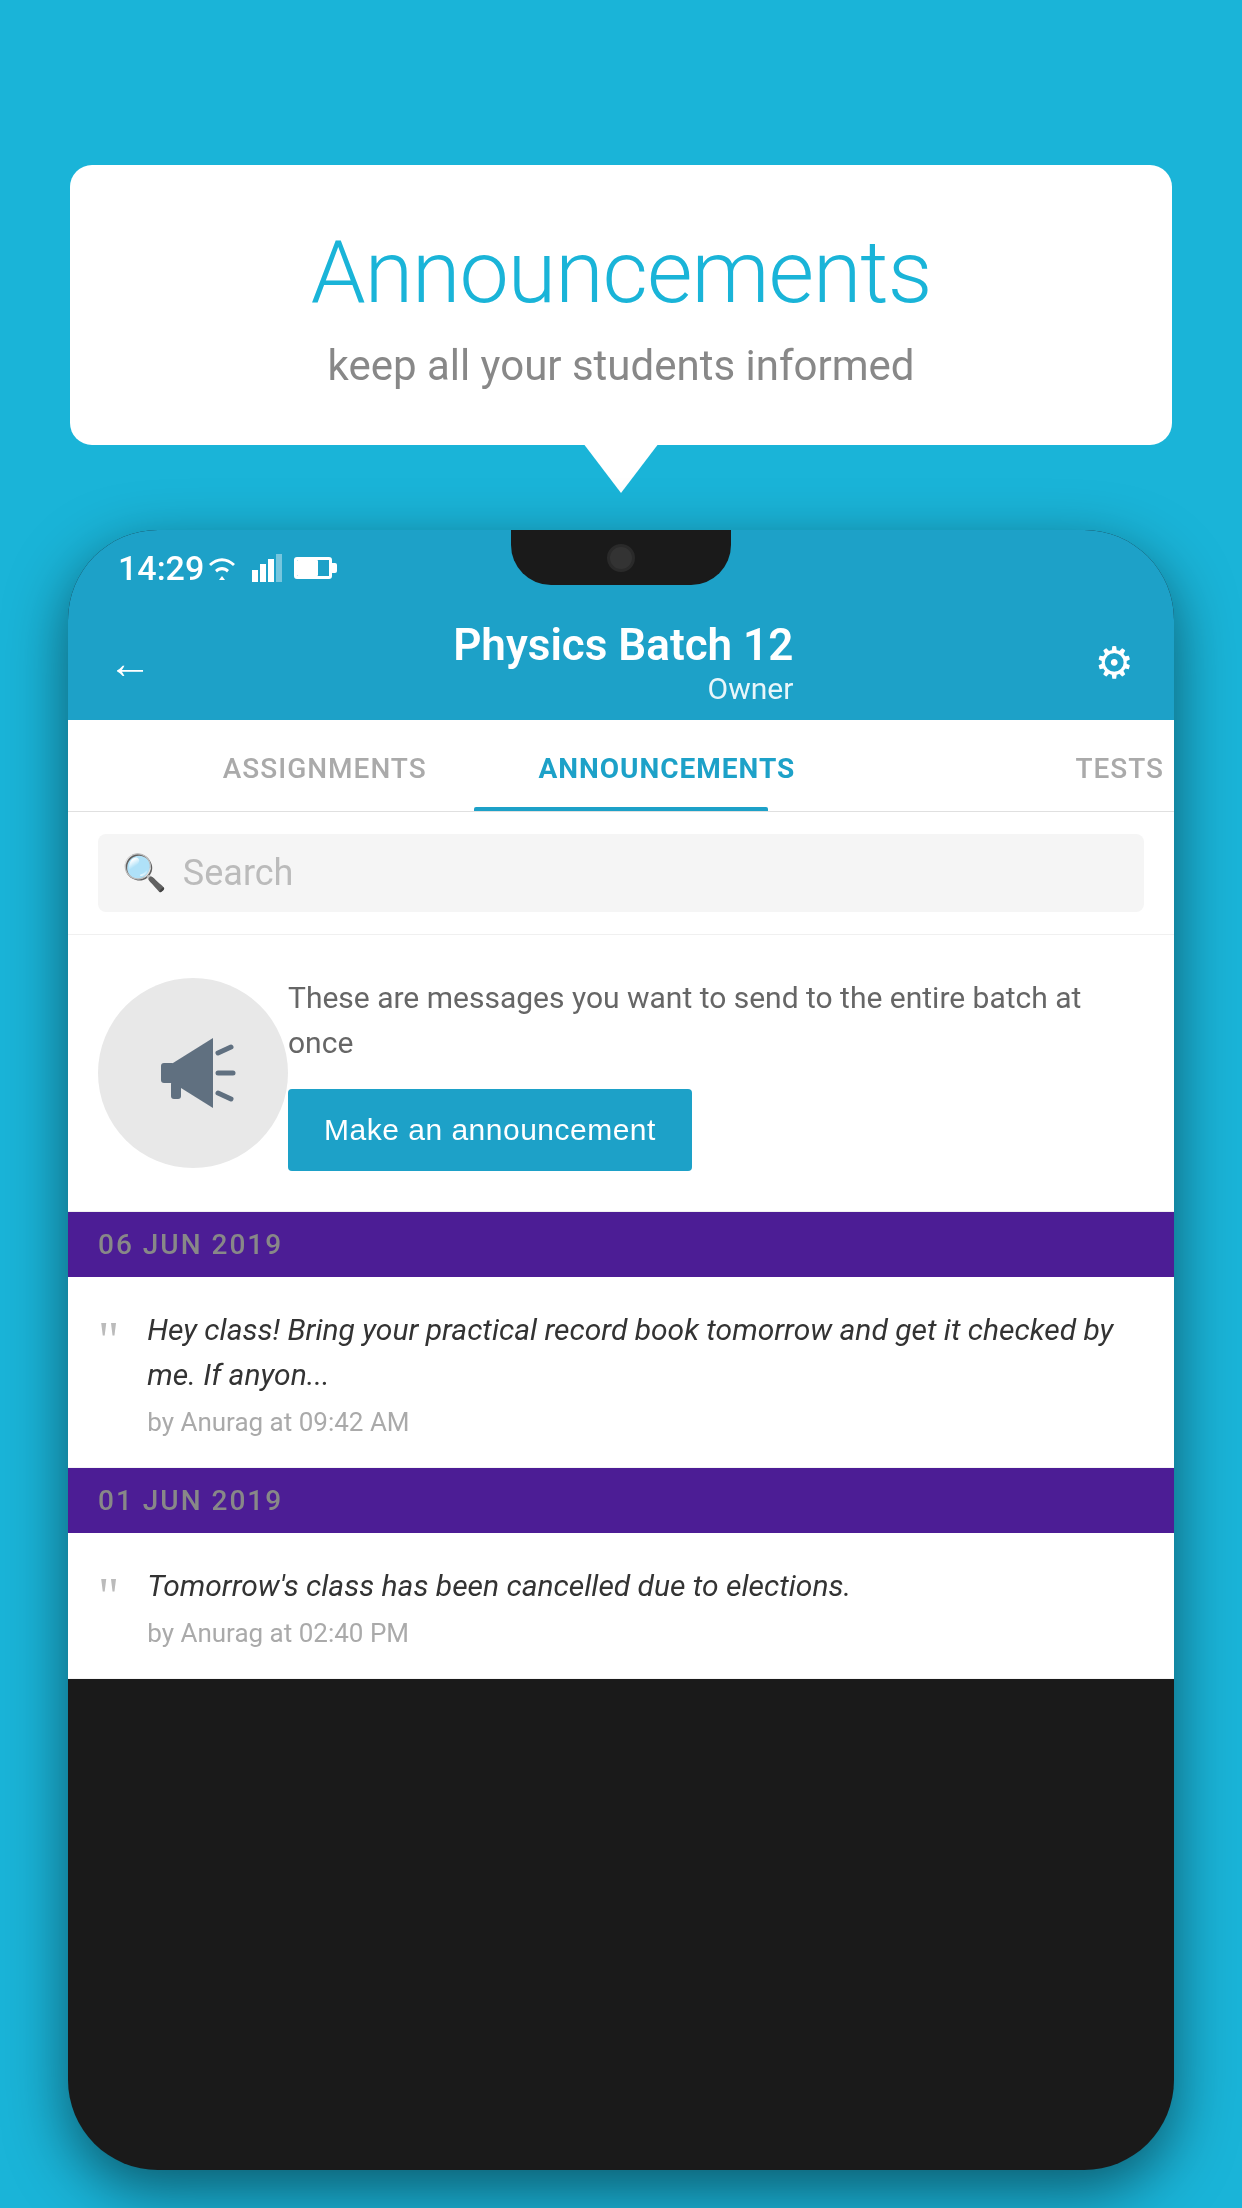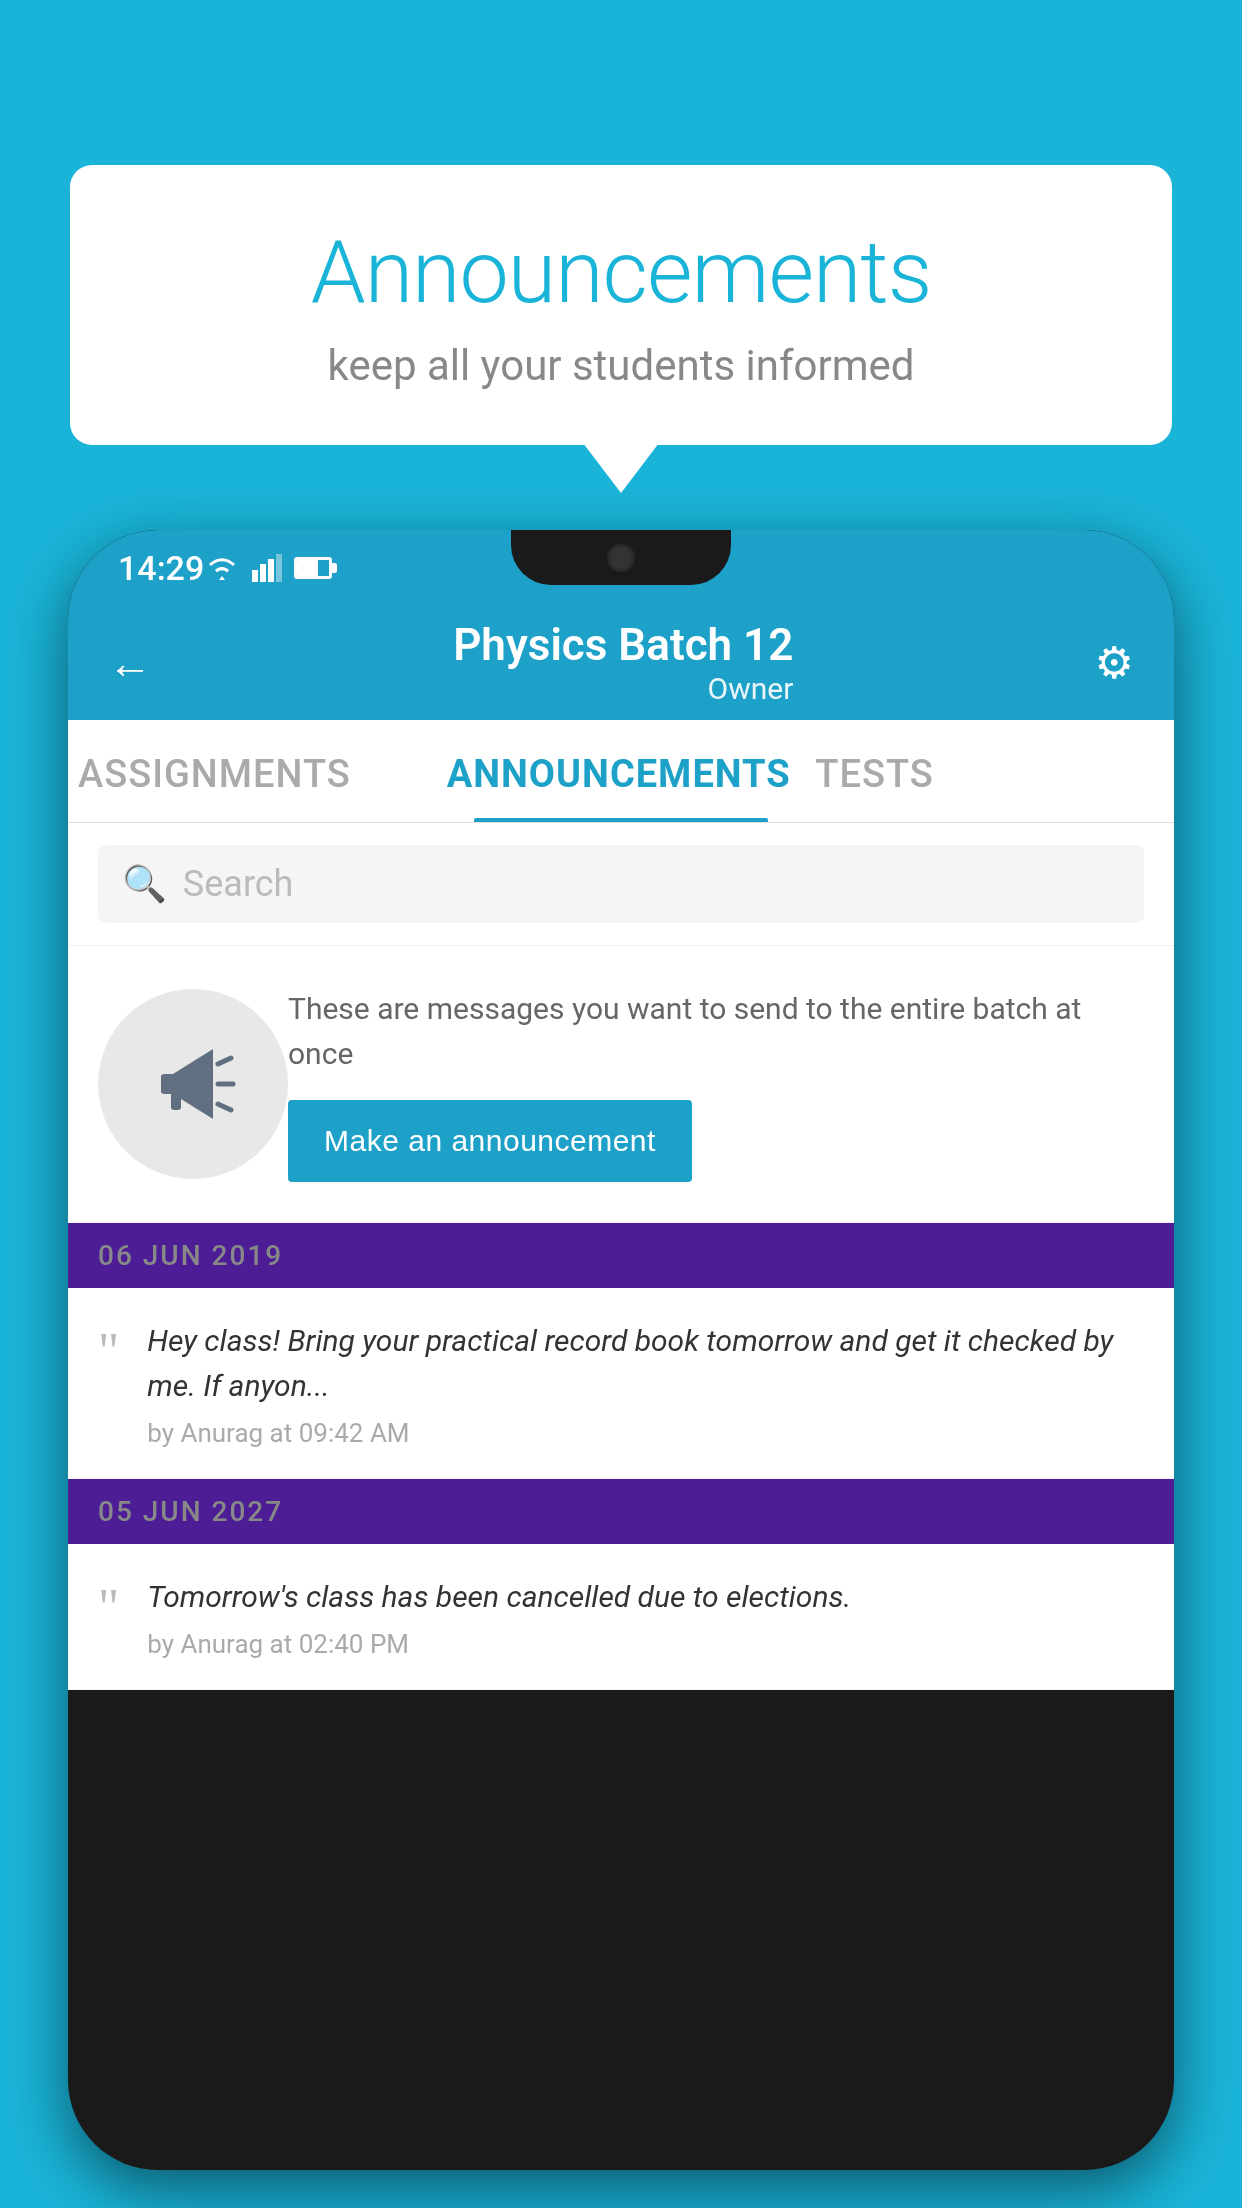--- a/index.html
+++ b/index.html
@@ -198,23 +198,23 @@
 
     
     .tabs-bar {
       background: white;
       display: flex;
       border-bottom: 1px solid #e0e0e0;
     }
 
     .tab-item {
       flex: 1;
-      text-align: left;
+      text-align: right;
       padding: 32px 10px 26px;
-      font-size: 38px;
+      font-size: 28px;
       font-weight: 500;
       color: #aaa;
       letter-spacing: 1px;
       cursor: pointer;
       position: relative;
     }
 
     .tab-item.active {
       color: #1da1c8;
       font-weight: 700;
@@ -452,21 +452,21 @@
 
       <div class="announcement-item">
         <div class="quote-icon">"</div>
         <div class="announcement-body">
           <div class="announcement-text">Hey class! Bring your practical record book tomorrow and get it checked by me. If anyon...</div>
           <div class="announcement-meta">by Anurag at 09:42 AM</div>
         </div>
       </div>
 
       <div class="date-separator">
-        <span>05  JUN  2027</span>
+        <span>01  JUN  2019</span>
       </div>
 
       <div class="announcement-item">
         <div class="quote-icon">"</div>
         <div class="announcement-body">
           <div class="announcement-text">Tomorrow's class has been cancelled due to elections.</div>
           <div class="announcement-meta">by Anurag at 02:40 PM</div>
         </div>
       </div>
 

